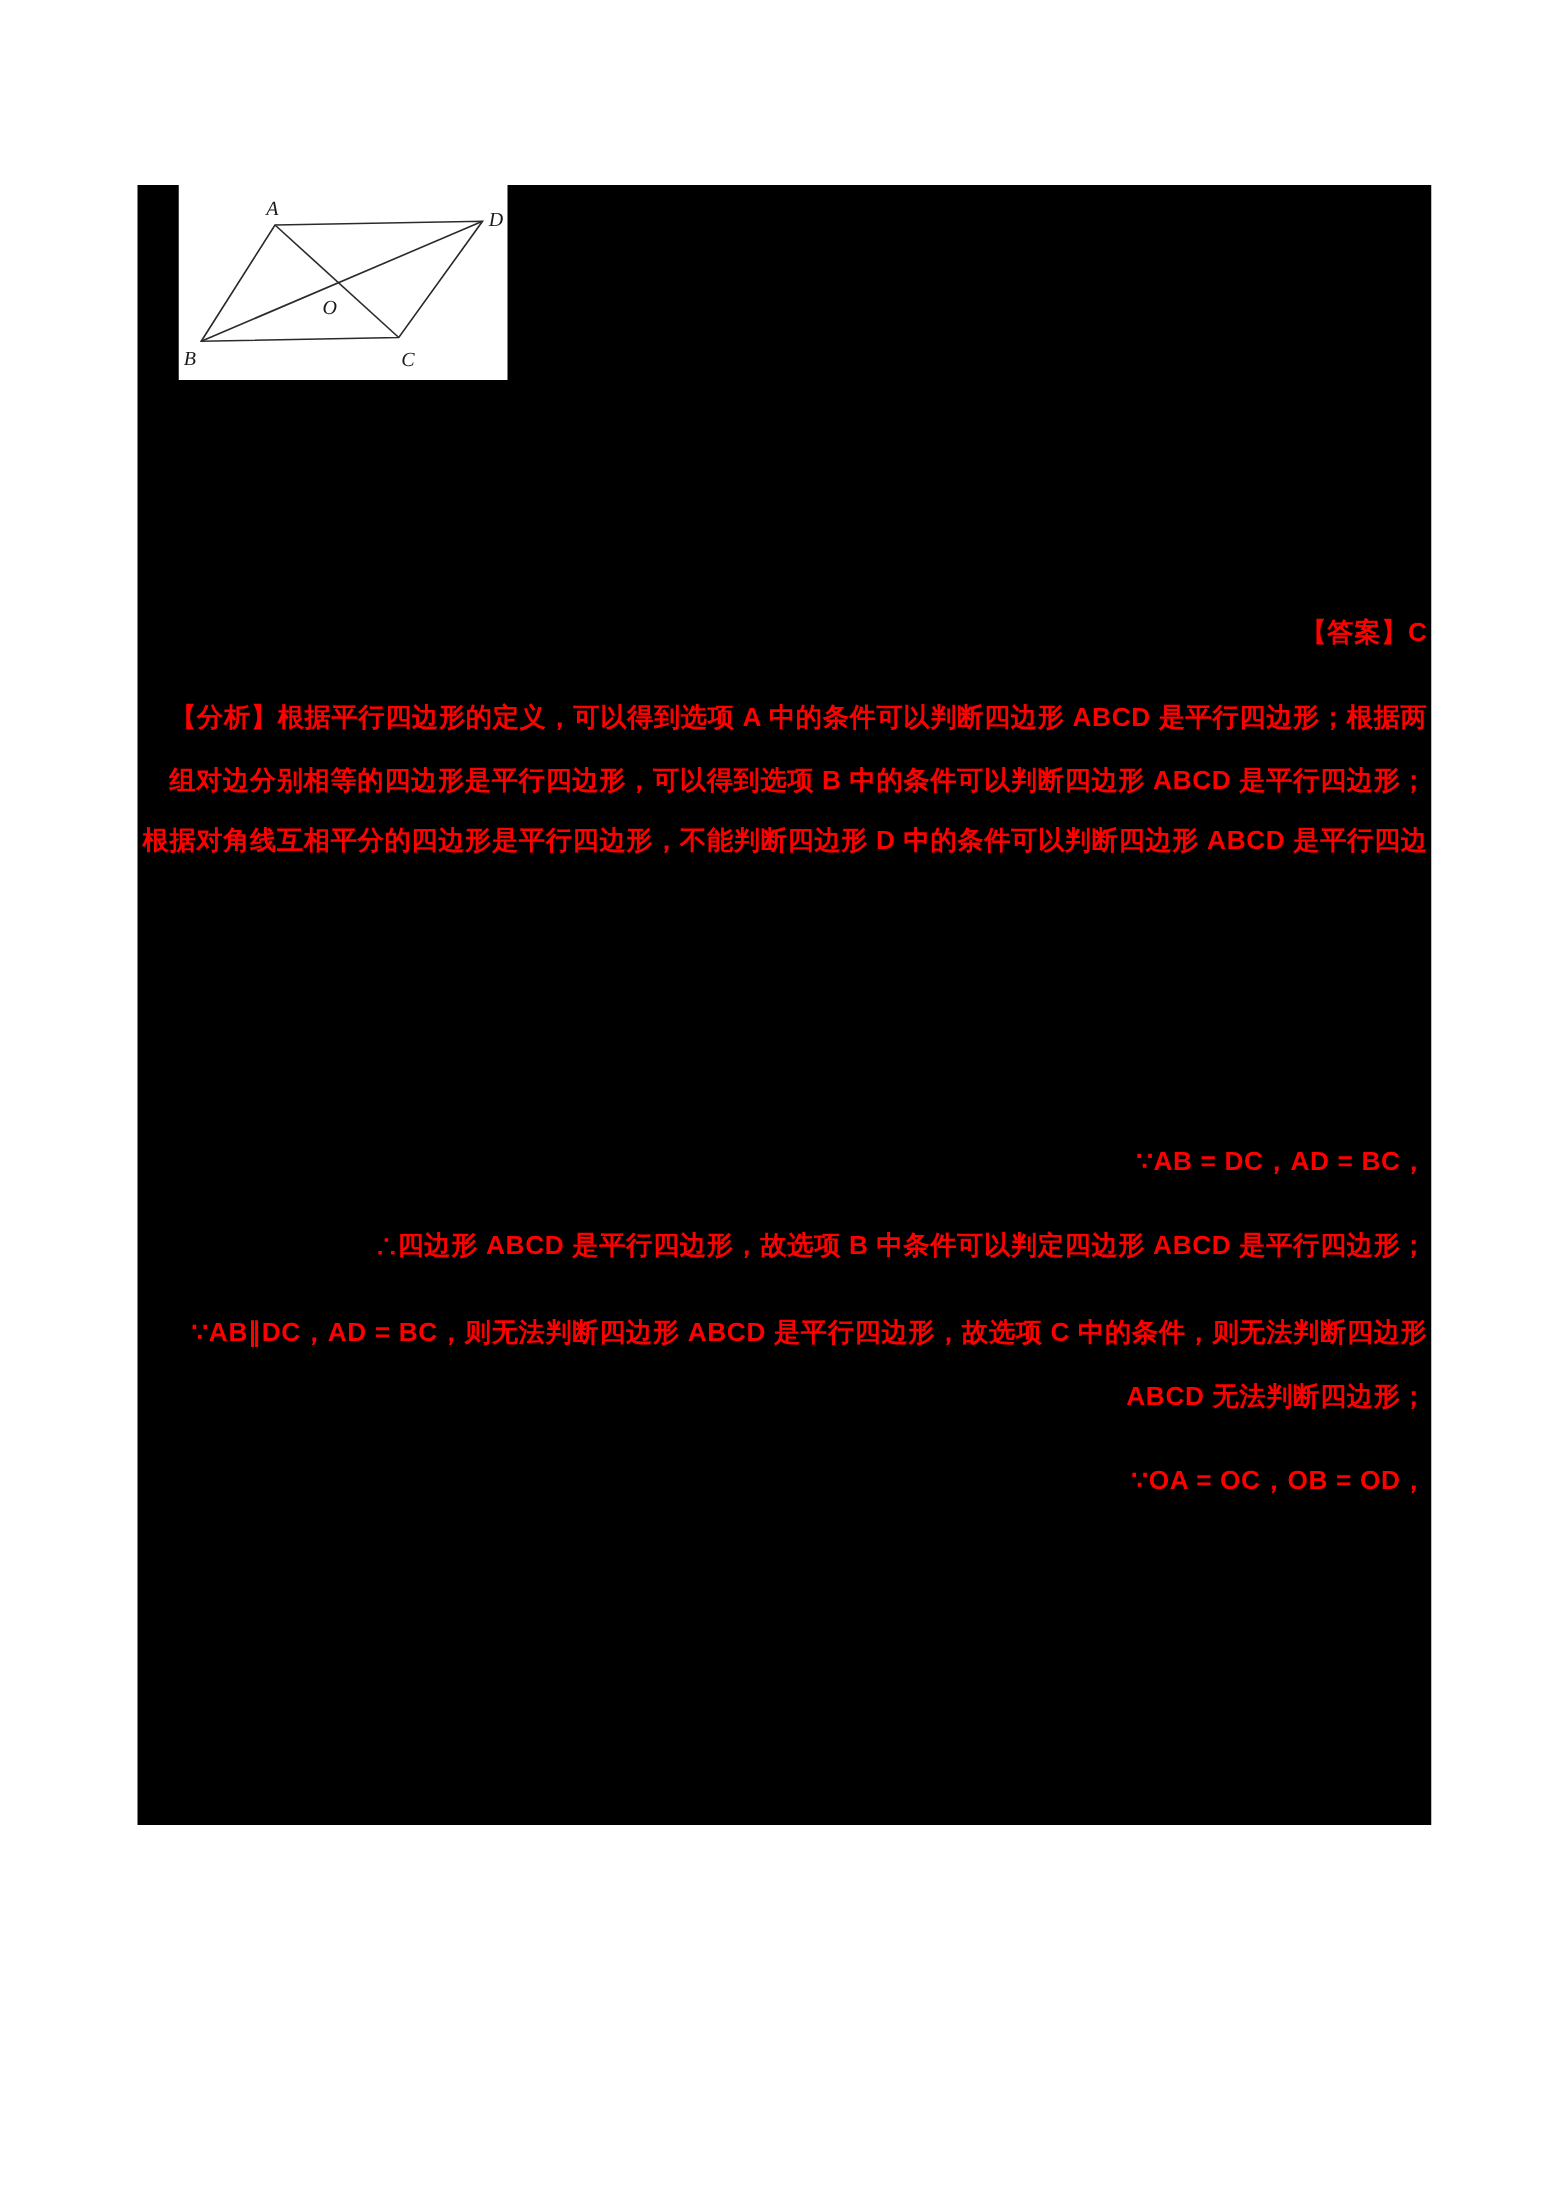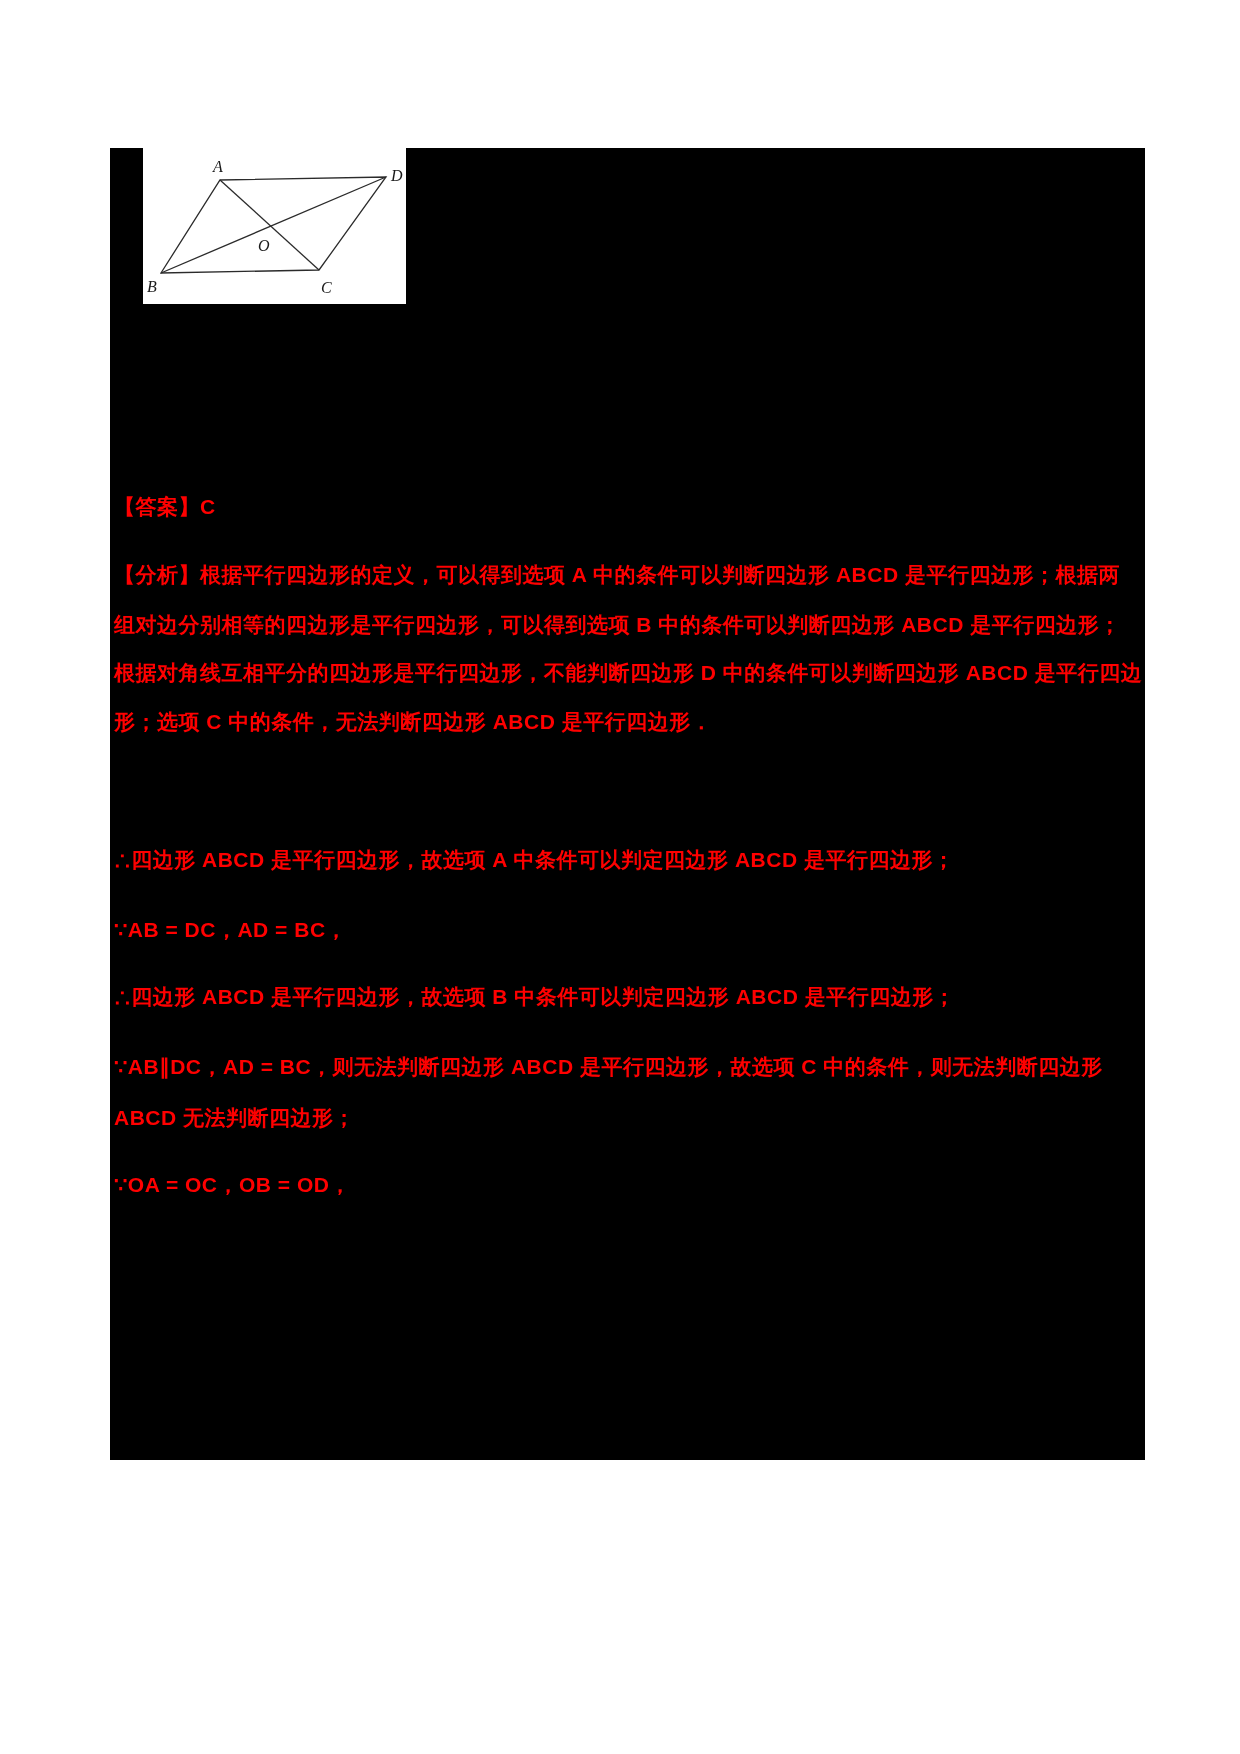--- a/index.html
+++ b/index.html
@@ -41,20 +41,21 @@
   .t {
     position: absolute;
     left: 4px;
     width: 1028px;
     color: #ff0000;
     font-size: 21px;
     font-weight: bold;
     line-height: 30px;
     white-space: nowrap;
     letter-spacing: 0.5px;
+    text-align: right;
   }
 </style>
 </head>
 <body>
 
 <div class="page">
   <div class="panel">
 
     <div class="figure-box">
       <svg width="263" height="156" viewBox="0 0 263 156">
@@ -68,22 +69,20 @@
         <text x="176" y="145" class="geo-label" style="display:none">O</text>
         <text x="178" y="145" class="geo-label">C</text>
         <text x="115" y="103" class="geo-label">O</text>
       </svg>
     </div>
 
     <div class="t" style="top:344px">【答案】C</div>
     <div class="t" style="top:412px">【分析】根据平行四边形的定义，可以得到选项 A 中的条件可以判断四边形 ABCD 是平行四边形；根据两</div>
     <div class="t" style="top:462px">组对边分别相等的四边形是平行四边形，可以得到选项 B 中的条件可以判断四边形 ABCD 是平行四边形；</div>
     <div class="t" style="top:510px">根据对角线互相平分的四边形是平行四边形，不能判断四边形 D 中的条件可以判断四边形 ABCD 是平行四边</div>
-    <div class="t" style="top:559px">形；选项 C 中的条件，无法判断四边形 ABCD 是平行四边形．</div>
-    <div class="t" style="top:697px">∴四边形 ABCD 是平行四边形，故选项 A 中条件可以判定四边形 ABCD 是平行四边形；</div>
     <div class="t" style="top:767px">∵AB = DC，AD = BC，</div>
     <div class="t" style="top:834px">∴四边形 ABCD 是平行四边形，故选项 B 中条件可以判定四边形 ABCD 是平行四边形；</div>
     <div class="t" style="top:904px">∵AB∥DC，AD = BC，则无法判断四边形 ABCD 是平行四边形，故选项 C 中的条件，则无法判断四边形</div>
     <div class="t" style="top:955px">ABCD 无法判断四边形；</div>
     <div class="t" style="top:1022px">∵OA = OC，OB = OD，</div>
 
   </div>
 </div>
 
 </body></html>

